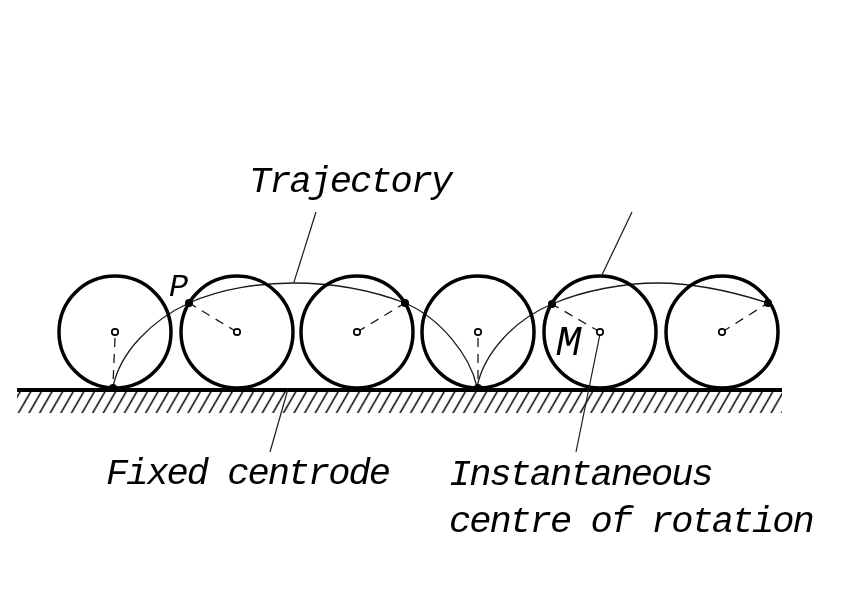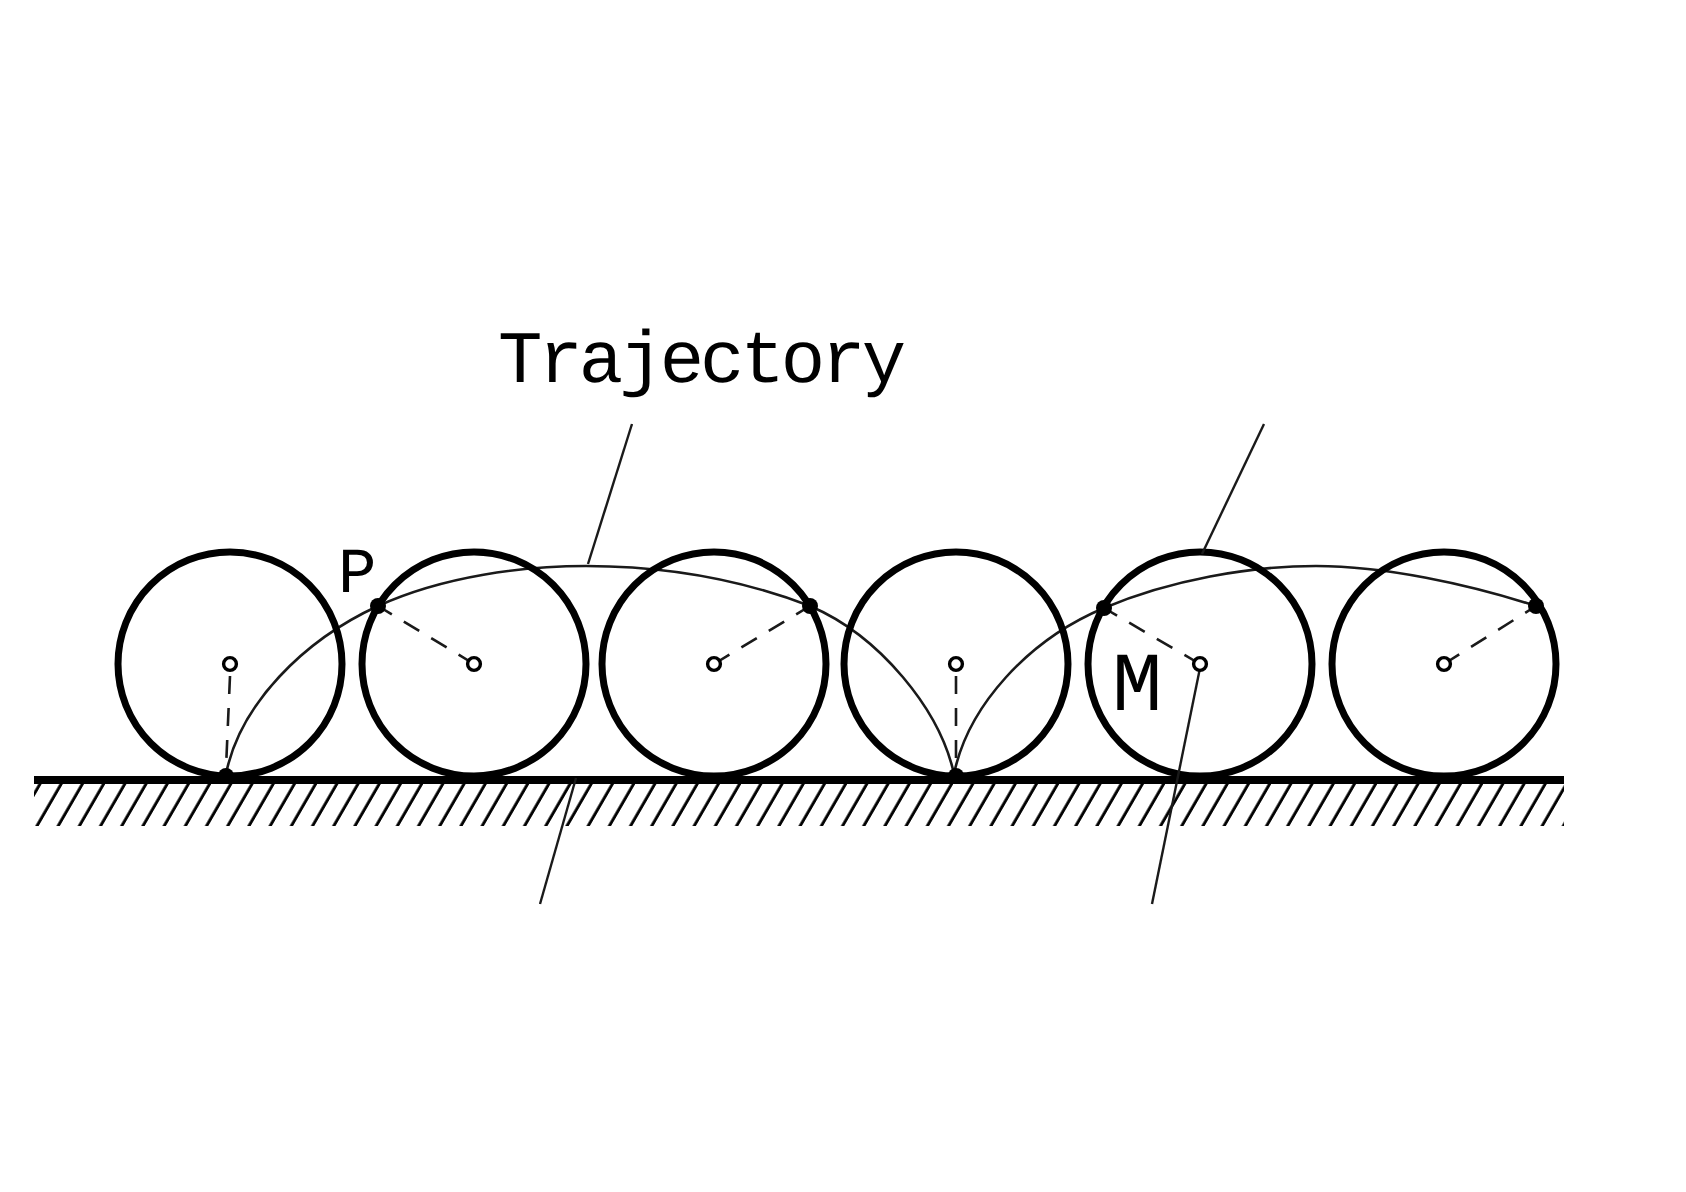--- a/index.html
+++ b/index.html
@@ -7,20 +7,21 @@
     --bg:#ffffff;
   }
   html,body{margin:0;padding:0;background:var(--bg);}
   .stage{
     position:relative;
     width:843px;height:596px;
     background:var(--bg);
     overflow:hidden;
     font-family:"Liberation Mono","DejaVu Sans Mono",monospace;
     color:var(--ink);
+    font-style:italic;
   }
   svg{position:absolute;left:0;top:0;}
   .lbl{
     position:absolute;
     font-size:37px;
     line-height:1;
     letter-spacing:-2px;
     white-space:nowrap;
     color:var(--ink);
   }
@@ -99,19 +100,24 @@
       <circle cx="405" cy="303" r="4"></circle>
       <circle cx="478" cy="388" r="4"></circle>
       <circle cx="552" cy="304" r="4"></circle>
       <circle cx="768" cy="303" r="4"></circle>
     </g>
   </svg>
 
   <div class="lbl" id="label-trajectory" style="left:249px;top:164px;">Trajectory</div>
 
 
+  <div class="lbl" id="label-fixed-centrode" style="left:106px;top:456px;">Fixed centrode</div>
 
+  <div class="lbl two-line" id="label-icr" style="left:449px;top:452px;">
+    <div>Instantaneous</div>
+    <div>centre of rotation</div>
+  </div>
 
   <div class="pt-label" id="label-p" style="left:169px;top:272px;">P</div>
 
   <div class="pt-label" id="label-m" style="left:556px;top:323px;">M</div>
 
 </div>
 
 </body></html>

